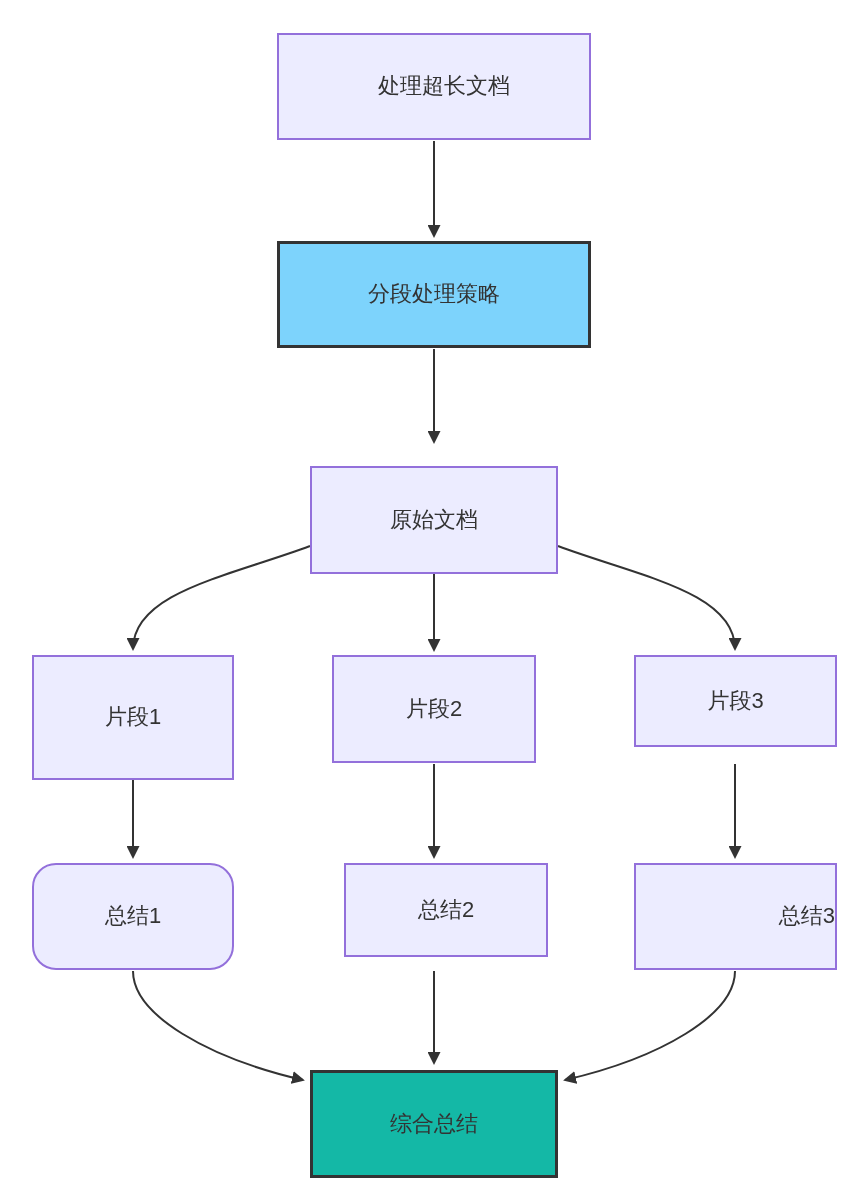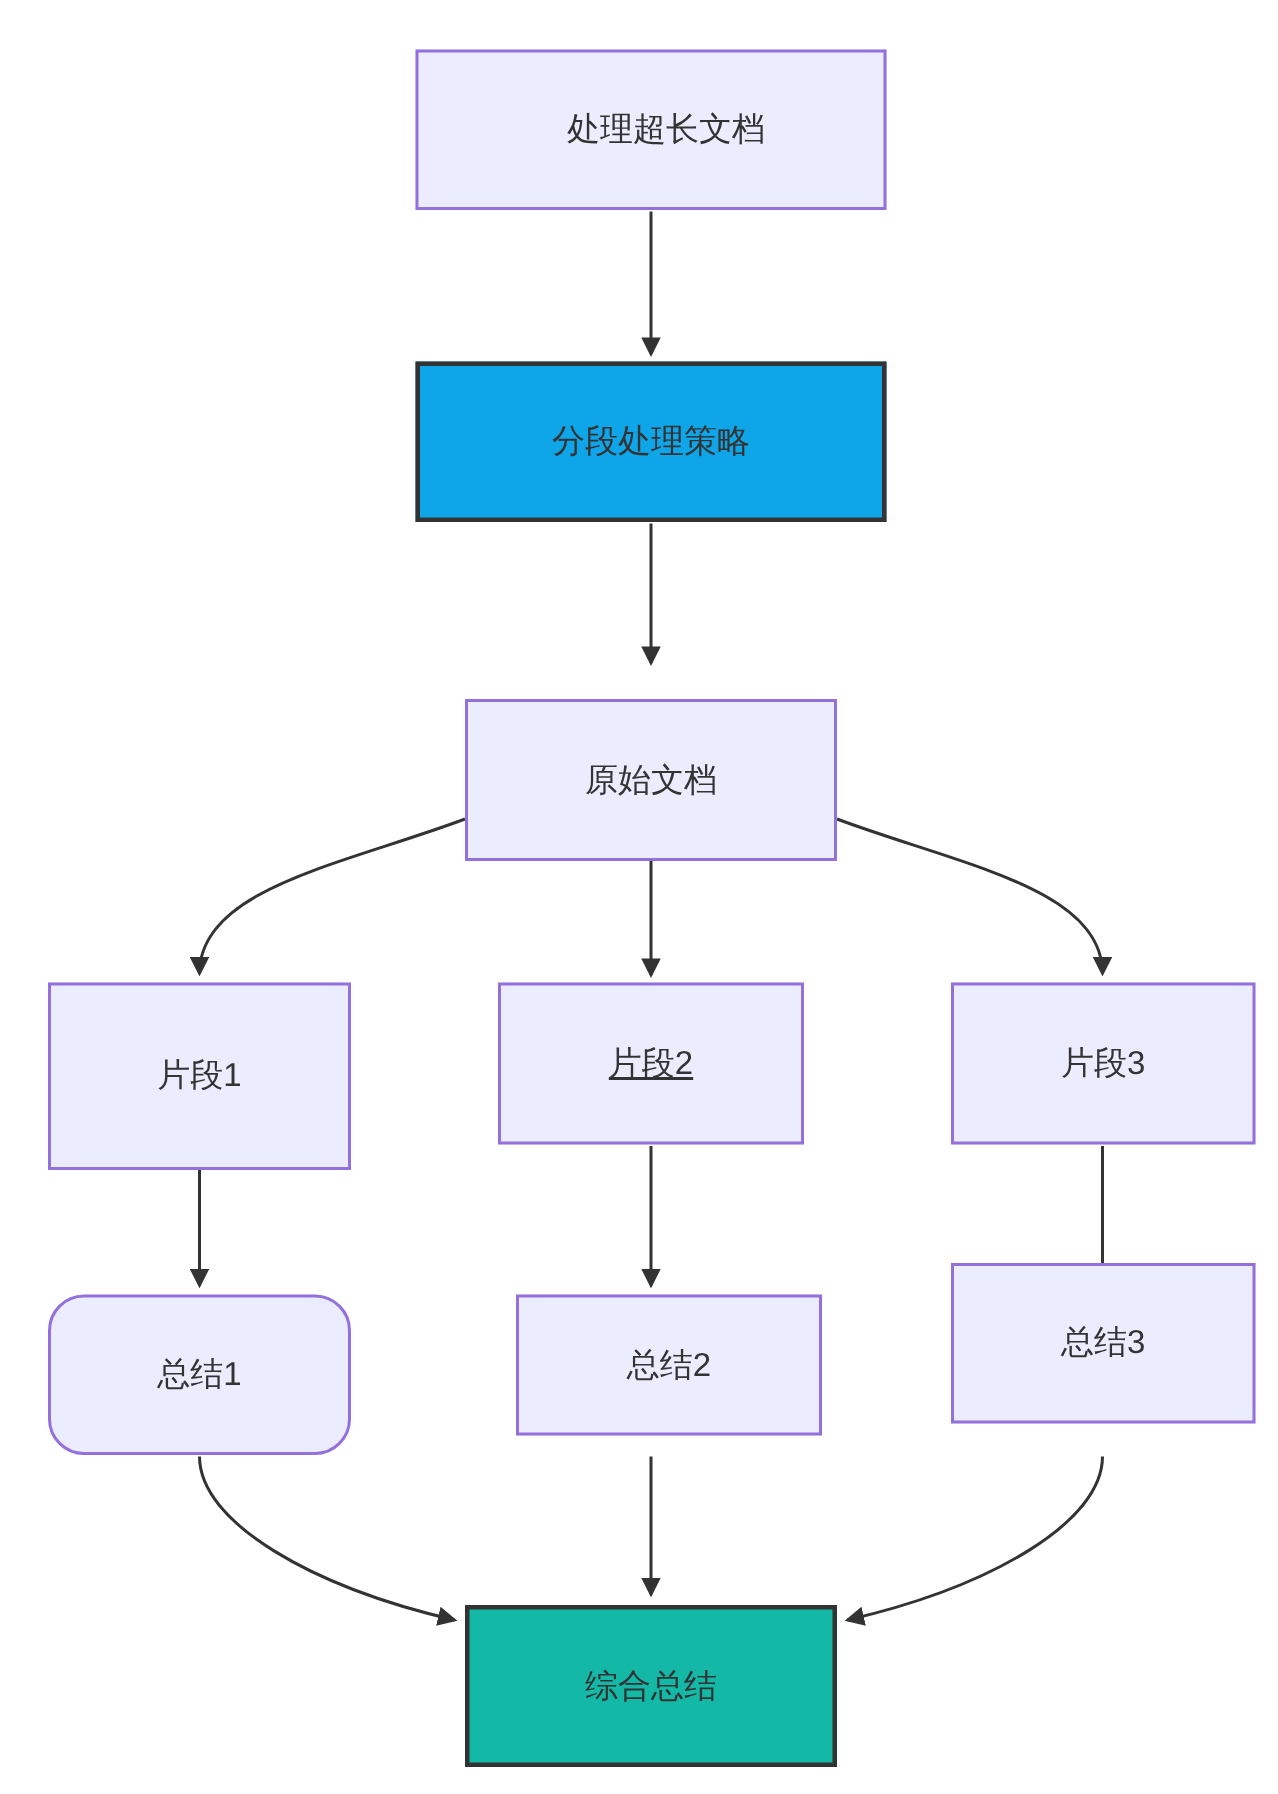--- a/index.html
+++ b/index.html
@@ -31,37 +31,37 @@
     justify-content: center;
     background: #ececff;
     border: 2px solid #9370db;
     color: #333333;
     font-size: 22px;
     line-height: 1.2;
     text-align: center;
     white-space: nowrap;
   }
   .node--accent {
-    background: #0ea5e9;
+    background: #7dd3fc;
     border: 3px solid #333333;
   }
   .node--green {
     background: #14b8a6;
     border: 3px solid #333333;
   }
   
   #n-process   { left: 277px; top: 33px;   width: 314px; height: 107px; padding-left: 20px; }
   #n-strategy  { left: 277px; top: 241px;  width: 314px; height: 107px; }
   #n-original  { left: 310px; top: 447px;  width: 248px; height: 108px; margin-top: 19px; }
   #n-chunk1    { left: 32px;  top: 655px;  width: 202px; height: 125px; }
-  #n-chunk2    { left: 332px; top: 655px;  width: 204px; height: 108px; text-decoration: underline; }
-  #n-chunk3    { left: 634px; top: 655px;  width: 203px; height: 108px; }
+  #n-chunk2    { left: 332px; top: 655px;  width: 204px; height: 108px; }
+  #n-chunk3    { left: 634px; top: 655px;  width: 203px; height: 92px; }
   #n-summary1  { left: 32px;  top: 863px;  width: 202px; height: 107px; border-radius: 24px; }
   #n-summary2  { left: 344px; top: 863px;  width: 204px; height: 94px; }
-  #n-summary3  { left: 634px; top: 842px;  width: 203px; height: 107px; }
+  #n-summary3  { left: 634px; top: 863px;  width: 203px; height: 107px; justify-content: flex-end; }
   #n-final     { left: 310px; top: 1070px; width: 248px; height: 108px; }
 </style>
 </head>
 <body>
 
 <div class="canvas">
 
   <svg class="edge-layer" width="852" height="1196" viewBox="0 0 852 1196" xmlns="http://www.w3.org/2000/svg">
     <defs>
       <marker id="arrow" viewBox="0 0 10 10" refX="8.5" refY="5" markerWidth="6.5" markerHeight="6.5" orient="auto-start-reverse">

